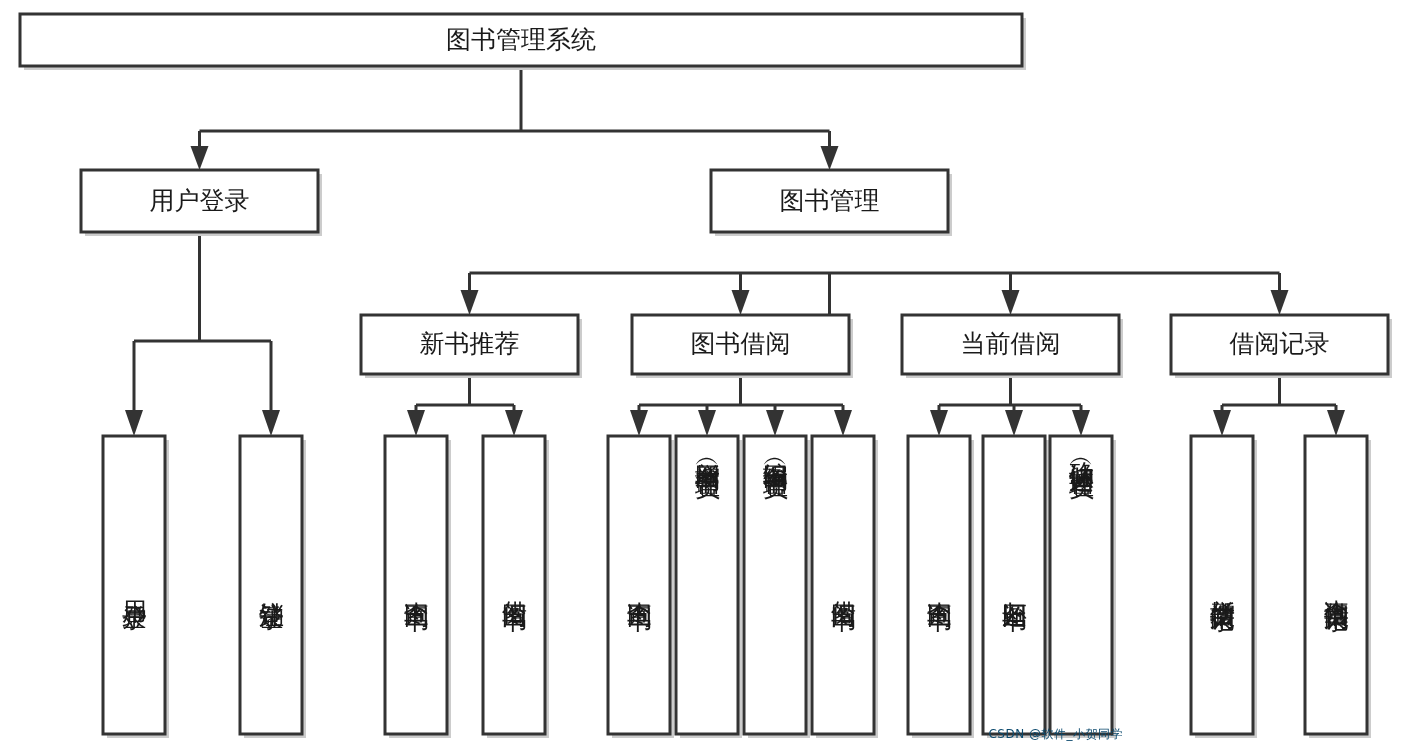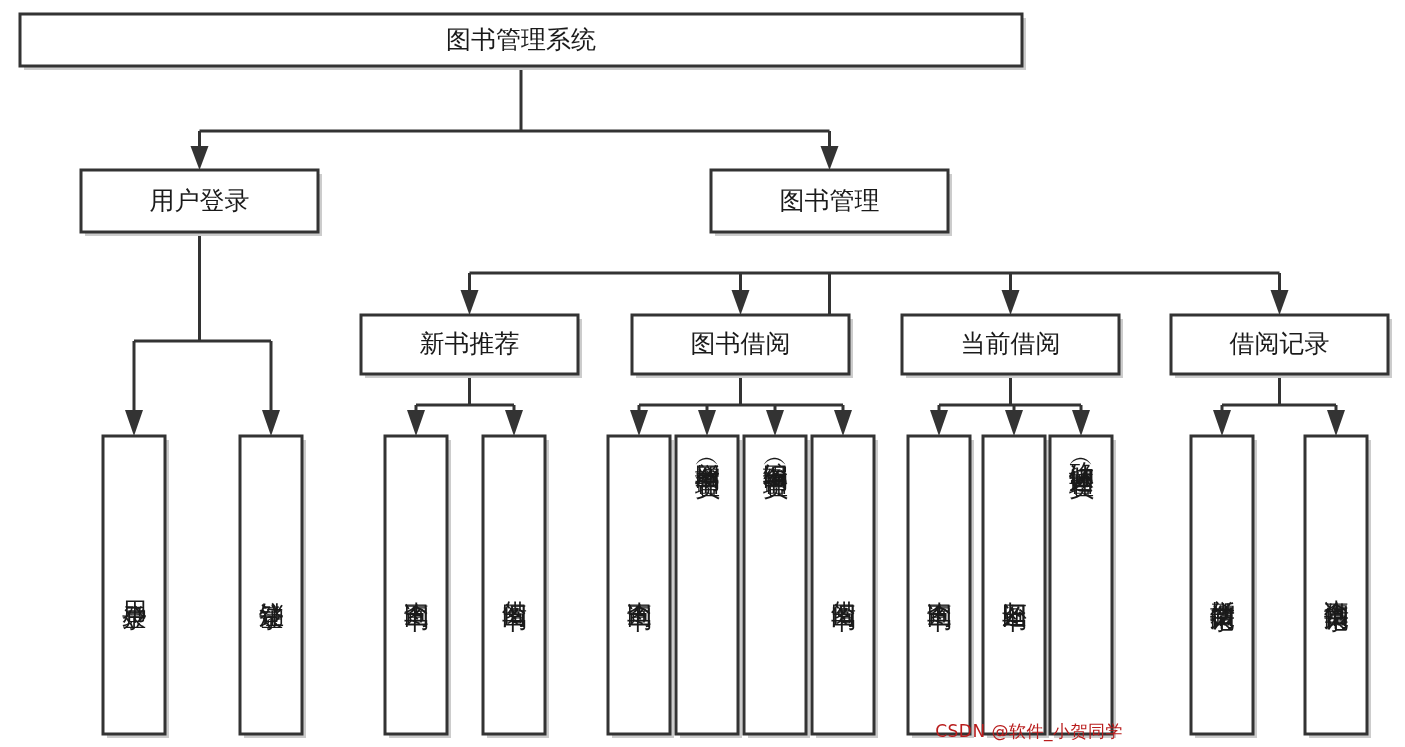--- a/index.html
+++ b/index.html
@@ -70,22 +70,22 @@
     line-height: 1.12;
     letter-spacing: 2px;
     color: #1a1a1a;
     white-space: nowrap;
   }
   .watermark {
     position: absolute;
     right: 8px;
     bottom: 4px;
     font-family: "DejaVu Sans", "Liberation Sans", sans-serif;
-    font-size: 17px;
-    color: #b91c1c;
+    font-size: 12px;
+    color: #0c4a6e;
     letter-spacing: 0.5px;
     white-space: nowrap;
   }
 </style>
 </head>
 <body>
 
 <div id="diagram-root">
 
   <svg id="flowchart" viewBox="0 0 1405 747">

